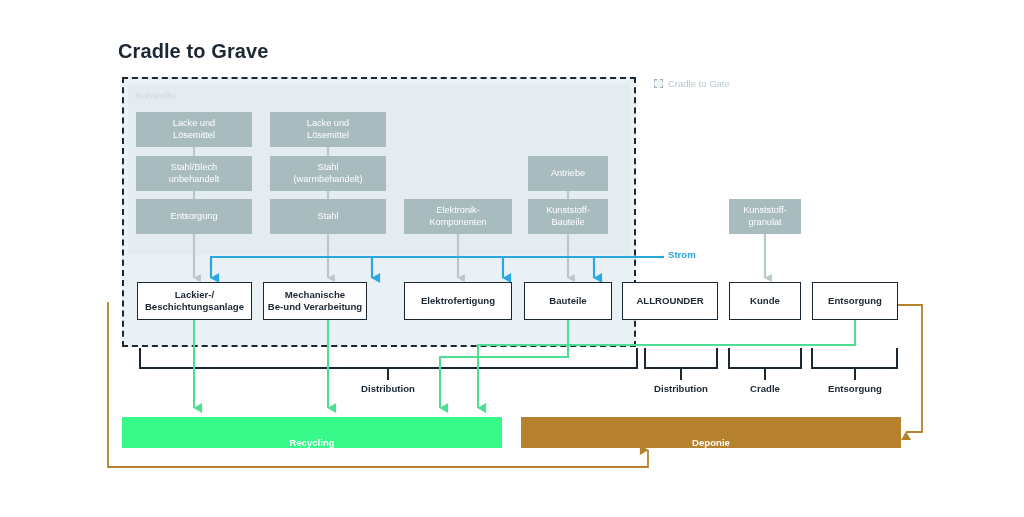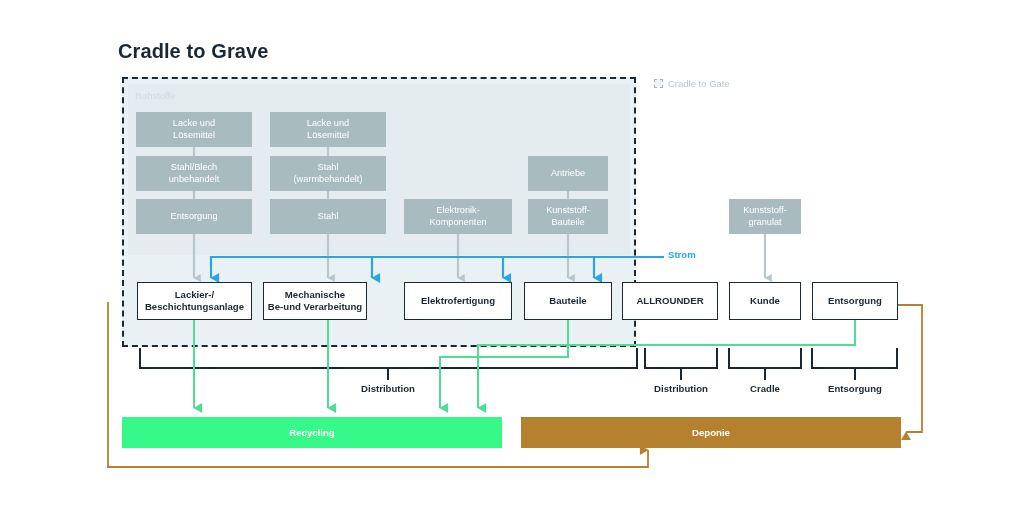--- a/index.html
+++ b/index.html
@@ -105,21 +105,21 @@
   .phase-label {
     font-size: 9.6px;
     font-weight: bold;
     color: #1b2733;
     text-align: center;
   }
 
   
   .bar {
     display: flex;
-    align-items: center;
+    align-items: flex-end;
     justify-content: center;
     color: #ffffff;
     font-size: 9.6px;
     font-weight: bold;
   }
   .bar-recycling { background: #36f98a; }
   .bar-deponie  { background: #b5812f; }
 
   
   .strom-label {

